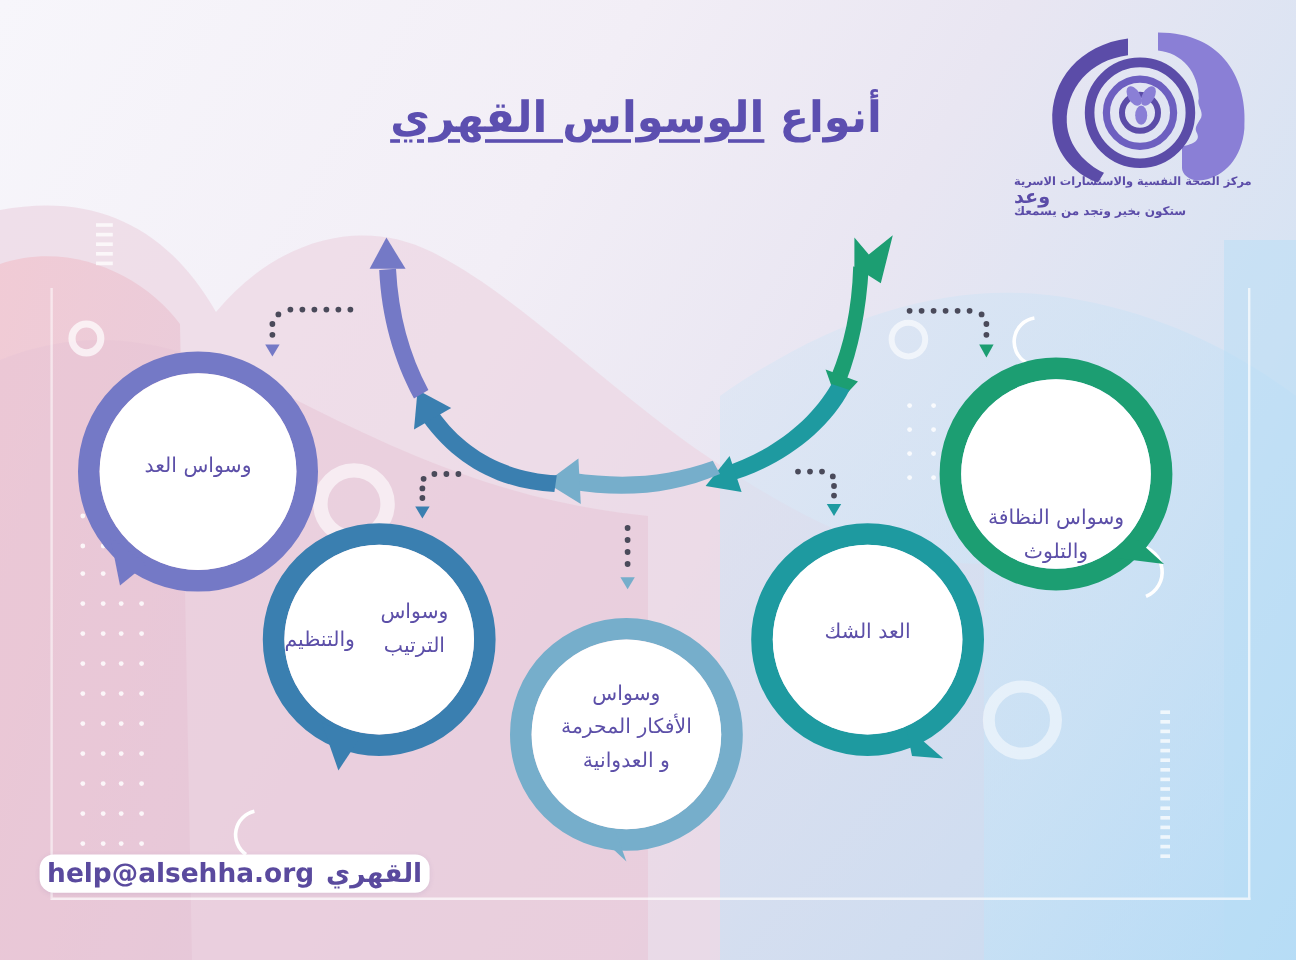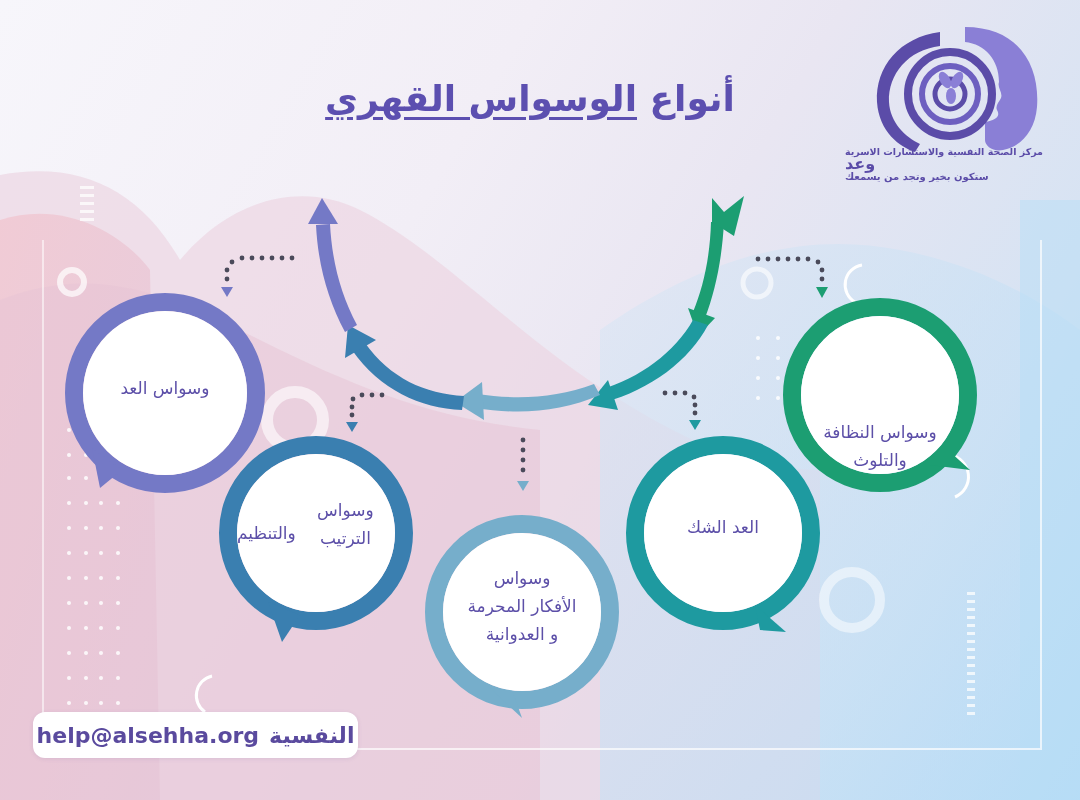--- a/index.html
+++ b/index.html
@@ -32,21 +32,21 @@
     .logo-text .l1 { font-size: 9.5px; font-weight: bold; white-space: nowrap; }
     .logo-text .l2 { font-size: 16px; font-weight: bold; letter-spacing: 6px; line-height: 14px; }
     .logo-text .l3 { font-size: 10px; font-weight: bold; }
     .node {
       position: absolute; border-radius: 50%; background: #ffffff;
       display: flex; align-items: center; justify-content: center; text-align: center;
       direction: rtl; color: #5c4fa8; font-family: "DejaVu Sans", sans-serif;
       font-size: 17px; line-height: 28px;
     }
     .contact {
-      position: absolute; left: 33px; top: 712px; width: 325px; height: 46px;
+      position: absolute; left: 33px; top: 712px; width: 325px; height: 32px;
       background: #ffffff; border-radius: 12px;
       display: flex; align-items: center; justify-content: center; gap: 10px;
       color: #5a4a9e; font-family: "DejaVu Sans", sans-serif; font-weight: bold; font-size: 22px;
       box-shadow: 0 1px 4px rgba(120,100,160,0.15);
     }
     .contact .ar { direction: rtl; }
     svg { overflow: visible; }
   </style>
 </head>
 <body>
@@ -294,14 +294,14 @@
 <div class="node" style="left:644px; top:454px; width:158px; height:158px;">
   <span style="margin-top:-12px;">العد الشك</span>
 </div>
 <div class="node" style="left:801px; top:316px; width:158px; height:158px; flex-direction:column;justify-content:flex-end;">
   <span style="margin-top:-12px;">وسواس النظافة</span>
   <span>والتلوث</span>
 </div>
 
 <div class="contact">
   <span>help@alsehha.org</span>
-  <span class="ar">النفسية</span>
+  <span class="ar">القهري</span>
 </div>
 
 </body></html>

